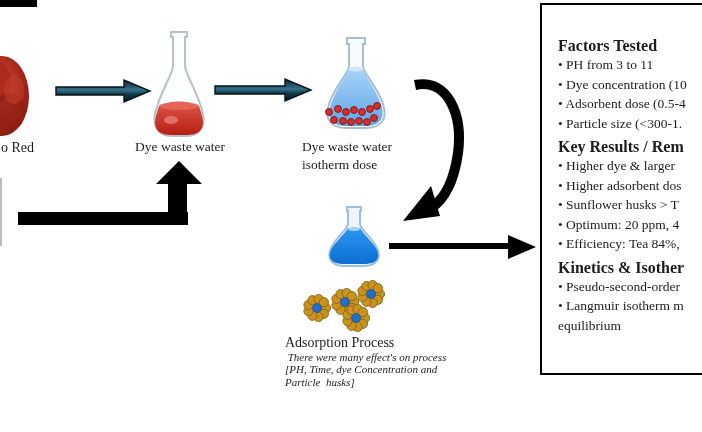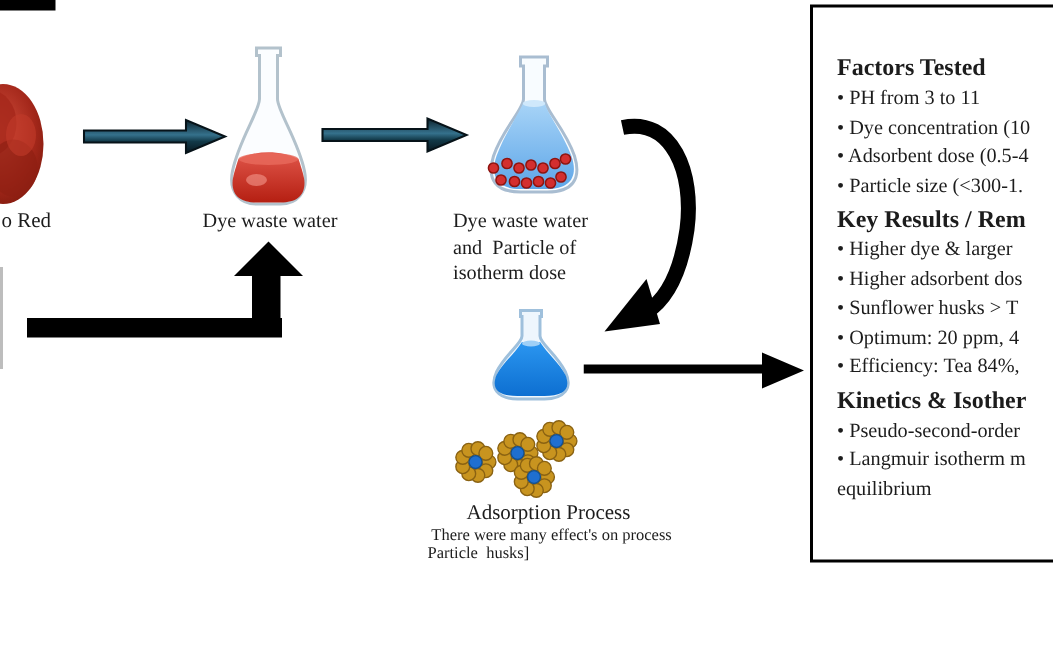--- a/index.html
+++ b/index.html
@@ -11,22 +11,22 @@
   
   .corner-bar{left:0;top:0;width:37px;height:7px;background:#000;}
   
   .edge-line{left:0;top:178px;width:2px;height:68px;background:#bdbdbd;}
   
   .lbl{white-space:pre;}
   .congo-label{left:1px;top:140px;font-size:14px;}
   .flask1-label{left:122px;top:139px;width:116px;text-align:center;font-size:13.5px;}
   .flask2-label{left:302px;top:138px;font-size:13.5px;line-height:17.5px;}
   .ads-block{left:285px;top:334px;}
-  .ads-title{font-size:14px;line-height:17px;margin-left:26px;}
-  .ads-sub{font-size:11px;line-height:12.4px;}
+  .ads-title{font-size:14px;line-height:17px;}
+  .ads-sub{font-size:11px;line-height:12.4px;font-style:italic;}
   
   .elbow-h{left:18px;top:212px;width:170px;height:13px;background:#000;}
   .elbow-v{left:168px;top:183px;width:19px;height:32px;background:#000;}
   .elbow-head{left:156px;top:161px;width:0;height:0;
     border-left:23px solid transparent;border-right:23px solid transparent;
     border-bottom:23px solid #000;}
   
   .results-box{left:540px;top:3px;width:175px;height:368px;background:#fff;
     border:2.5px solid #000;}
   .rb-content{position:absolute;left:558px;top:32px;width:320px;}
@@ -122,21 +122,20 @@
         <circle cx="21" cy="84" r="3.4"></circle>
       <circle cx="30" cy="85" r="3.4"></circle>
         <circle cx="38" cy="86" r="3.4"></circle>
       <circle cx="46" cy="85" r="3.4"></circle>
         <circle cx="54" cy="86" r="3.4"></circle>
       <circle cx="61" cy="82" r="3.4"></circle>
     </g>
   </svg>
   <div class="abs flask2-label">
     <div class="lbl">Dye waste water</div>
-    <div class="lbl">and  Particle of</div>
     <div class="lbl">isotherm dose</div>
   </div>
 
   <svg class="abs" style="left:393px;top:73px" width="78" height="155" viewBox="0 0 78 155">
     <path d="M22 12 C55 5 70 42 65 80 C61 108 52 126 38 135" fill="none" stroke="#000" stroke-width="10"></path>
     <polygon points="10,148 38,113 47,143" fill="#000"></polygon>
   </svg>
 
   <div class="abs elbow-h"></div>
   <div class="abs elbow-v"></div>
@@ -155,20 +154,21 @@
   <svg class="abs" style="left:298px;top:278px" width="98" height="60" viewBox="0 0 98 60">
     <use href="#cluster" x="19" y="30"></use>
     <use href="#cluster" x="47" y="24"></use>
     <use href="#cluster" x="73" y="16"></use>
     <use href="#cluster" x="58" y="40"></use>
   </svg>
 
   <div class="abs ads-block">
     <div class="ads-title lbl">Adsorption Process</div>
     <div class="ads-sub lbl"> There were many effect's on process</div>
+    <div class="ads-sub lbl">[PH, Time, dye Concentration and</div>
     <div class="ads-sub lbl">Particle  husks]</div>
   </div>
 
   <div class="abs results-box"></div>
   <div class="rb-content">
     <div class="rb-heading">Factors Tested</div>
     <div class="rb-bullet">• PH from 3 to 11</div>
     <div class="rb-bullet">• Dye concentration (10</div>
     <div class="rb-bullet">• Adsorbent dose (0.5-4</div>
     <div class="rb-bullet">• Particle size (&lt;300-1.</div>

